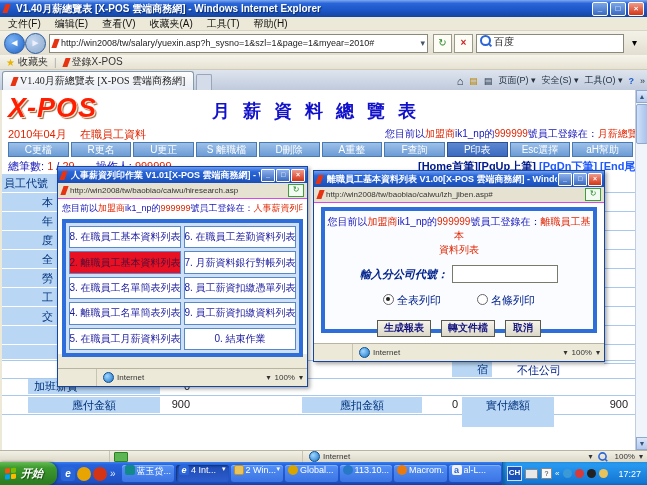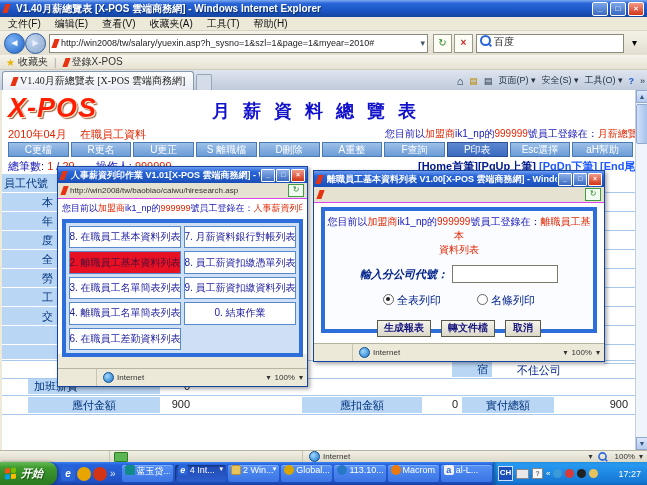--- a/index.html
+++ b/index.html
@@ -259,21 +259,21 @@
   </div>
   <div class="abs rowline" style="left:2px;top:378px;width:633px;height:17px;">
     <div class="lblcell abs" style="left:26px;top:1px;width:132px;height:15px;line-height:15px;padding-left:6px;">加班薪資</div>
     <div class="abs" style="left:150px;top:2px;width:38px;font-size:11px;text-align:right;color:#222;">0</div>
   </div>
   <div class="abs rowline" style="left:2px;top:396px;width:633px;height:18px;">
     <div class="lblcell abs" style="left:26px;top:1px;width:132px;height:16px;line-height:16px;text-align:center;">應付金額</div>
     <div class="abs" style="left:150px;top:2px;width:38px;font-size:11px;text-align:right;color:#222;">900</div>
     <div class="lblcell abs" style="left:300px;top:1px;width:120px;height:16px;line-height:16px;text-align:center;">應扣金額</div>
     <div class="abs" style="left:420px;top:2px;width:36px;font-size:11px;text-align:right;color:#222;">0</div>
-    <div class="lblcell abs" style="left:460px;top:1px;width:92px;height:16px;line-height:16px;text-align:center;">實付總額</div>
+    <div class="lblcell abs" style="left:460px;top:1px;width:92px;height:30px;line-height:16px;text-align:center;">實付總額</div>
     <div class="abs" style="left:560px;top:2px;width:66px;font-size:11px;text-align:right;color:#222;">900</div>
   </div>
 
   <div class="abs sb">
     <div class="sbbtn" style="top:0;">▲</div>
     <div class="sbthumb"></div>
     <div class="sbbtn" style="bottom:0;">▼</div>
   </div>
 
   <div class="abs dialog" style="left:57px;top:166px;width:249px;height:219px;">
@@ -291,20 +291,21 @@
     </div>
     <div style="background:#fff;height:152px;padding:3px 4px 0 4px;">
       <div class="nowrap" style="font-size:9px;text-align:center;">
         <span class="s-blue">您目前以</span><span class="s-red">加盟商</span><span class="s-blue">ik1_np</span><span class="s-blue">的</span><span class="s-red">999999</span><span class="s-blue">號員工登錄在：</span><span class="s-red">人事薪資列印作業</span>
       </div>
       <div class="menugrid" style="margin-top:4px;">
         <div class="mitem">8. 在職員工基本資料列表</div>
         <div class="mitem sel">2. 離職員工基本資料列表</div>
         <div class="mitem">3. 在職員工名單簡表列表</div>
         <div class="mitem">4. 離職員工名單簡表列表</div>
+        <div class="mitem">5. 在職員工月薪資料列表</div>
         <div class="mitem">6. 在職員工差勤資料列表</div>
         <div class="mitem">7. 月薪資料銀行對帳列表</div>
         <div class="mitem" able="true">8. 員工薪資扣繳憑單列表</div>
         <div class="mitem">9. 員工薪資扣繳資料列表</div>
         <div class="mitem">0. 結束作業</div>
       </div>
     </div>
     <div class="dstatus">
       <span style="width:34px;border-right:1px solid #c8c4b2;height:100%;"></span>
       <span class="globe" style="margin-left:6px;"></span>
@@ -320,20 +321,21 @@
   <div class="abs dialog" style="left:313px;top:170px;width:290px;height:190px;">
     <div class="dtitle">
       <span class="bolt"></span>
       <span class="t">離職員工基本資料列表 V1.00[X-POS 雲端商務網] - Windows...</span>
       <span class="dbtn">_</span>
       <span class="dbtn">□</span>
       <span class="dbtn close">×</span>
     </div>
     <div class="daddr">
       <span class="bolt"></span>
+      <span class="nowrap" style="flex:1;">http://win2008/tw/baobiao/caiwu/lzh_jiben.asp#</span>
       <span class="refbox">↻</span>
     </div>
     <div style="background:#fff;height:138px;padding:4px 7px 0 7px;">
       <div class="formbox" style="height:118px;">
         <div style="font-size:10px;text-align:center;margin-top:4px;">
           <span class="s-blue">您目前以</span><span class="s-red">加盟商</span><span class="s-blue">ik1_np</span><span class="s-blue">的</span><span class="s-red">999999</span><span class="s-blue">號員工登錄在：</span><span class="s-red">離職員工基本</span>
           <div class="s-red">資料列表</div>
         </div>
         <div style="margin-top:8px;display:flex;align-items:center;justify-content:center;gap:4px;">
           <span class="navy" style="font-size:11px;font-weight:bold;font-style:italic;">輸入分公司代號：</span>
@@ -424,17 +426,17 @@
     </div>
     <div class="tray">
       <span class="chbox">CH</span>
       <span style="width:11px;height:8px;background:#e8e8e8;border:1px solid #888;border-radius:1px;"></span>
       <span style="width:9px;height:9px;background:#f8f8f8;border:1px solid #888;color:#333;font-size:7px;line-height:9px;text-align:center;">?</span>
       <span style="font-size:8px;">«</span>
       <span class="trayicon" style="background:#3a9ad8;"></span>
       <span class="trayicon" style="background:#d83a3a;"></span>
       <span class="trayicon" style="background:#222;"></span>
       <span class="trayicon" style="background:#e8c25a;"></span>
-      <span style="font-size:9px;margin-left:17px;">17:27</span>
+      <span style="font-size:9px;margin-left:8px;">17:27</span>
     </div>
   </div>
 
 </div>
 
 </body></html>

